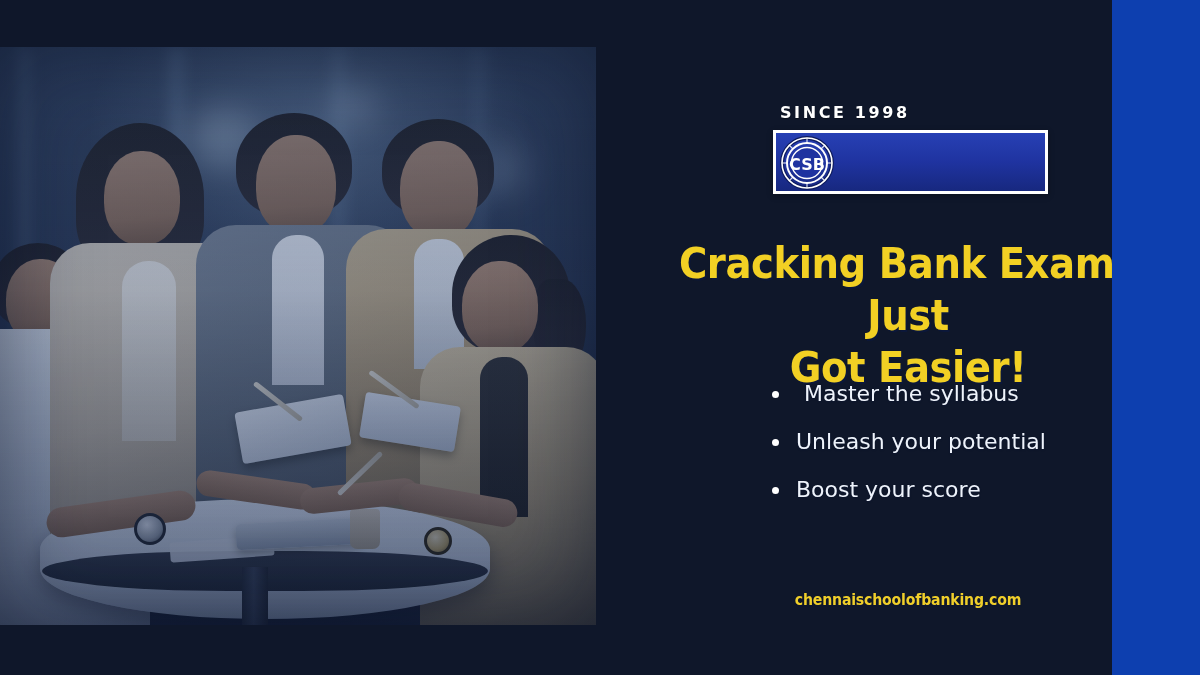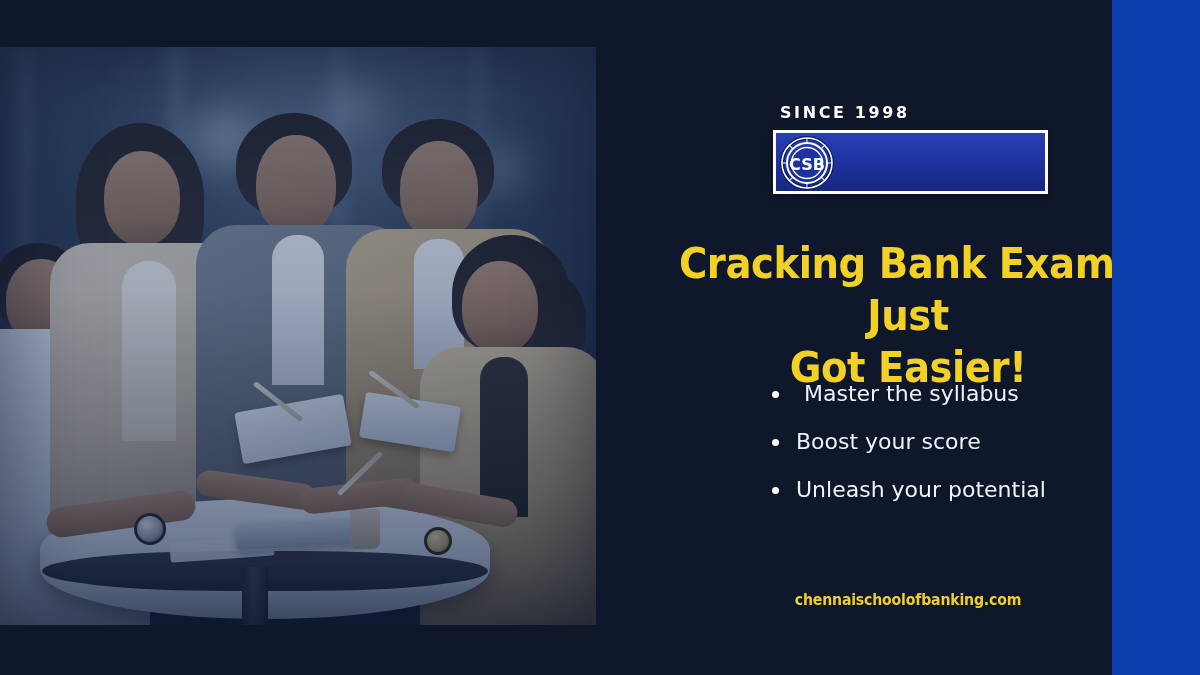--- a/index.html
+++ b/index.html
@@ -469,20 +469,20 @@
       </div>
     </div>
 
     <div class="headline">
       <div>Cracking Bank Exams Just</div>
       <div>Got Easier!</div>
     </div>
 
     <ul class="bullets">
       <li>Master the syllabus</li>
+      <li>Unleash your potential</li>
       <li>Boost your score</li>
-      <li>Unleash your potential</li>
     </ul>
 
     <div class="site">chennaischoolofbanking.com</div>
 
   </div>
 </div>
 
 </body></html>

